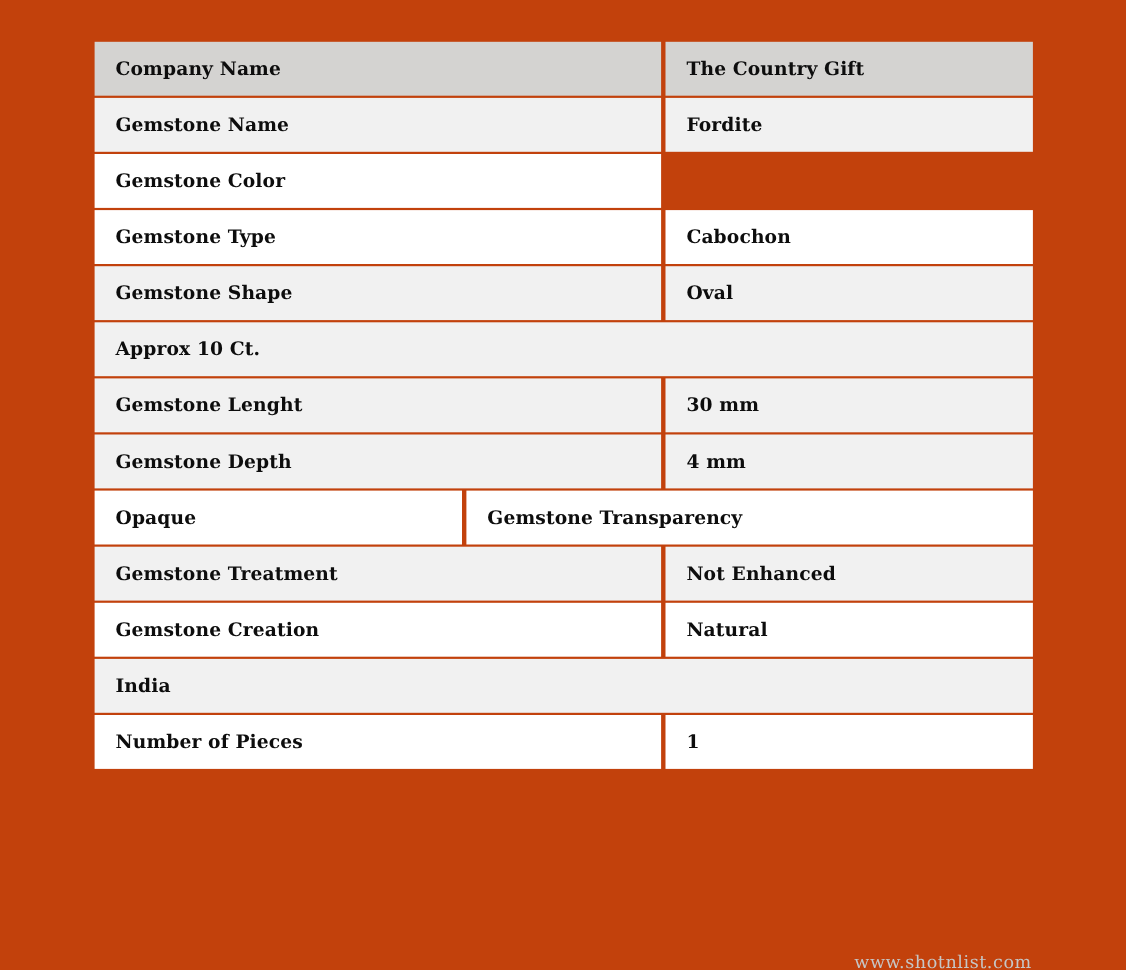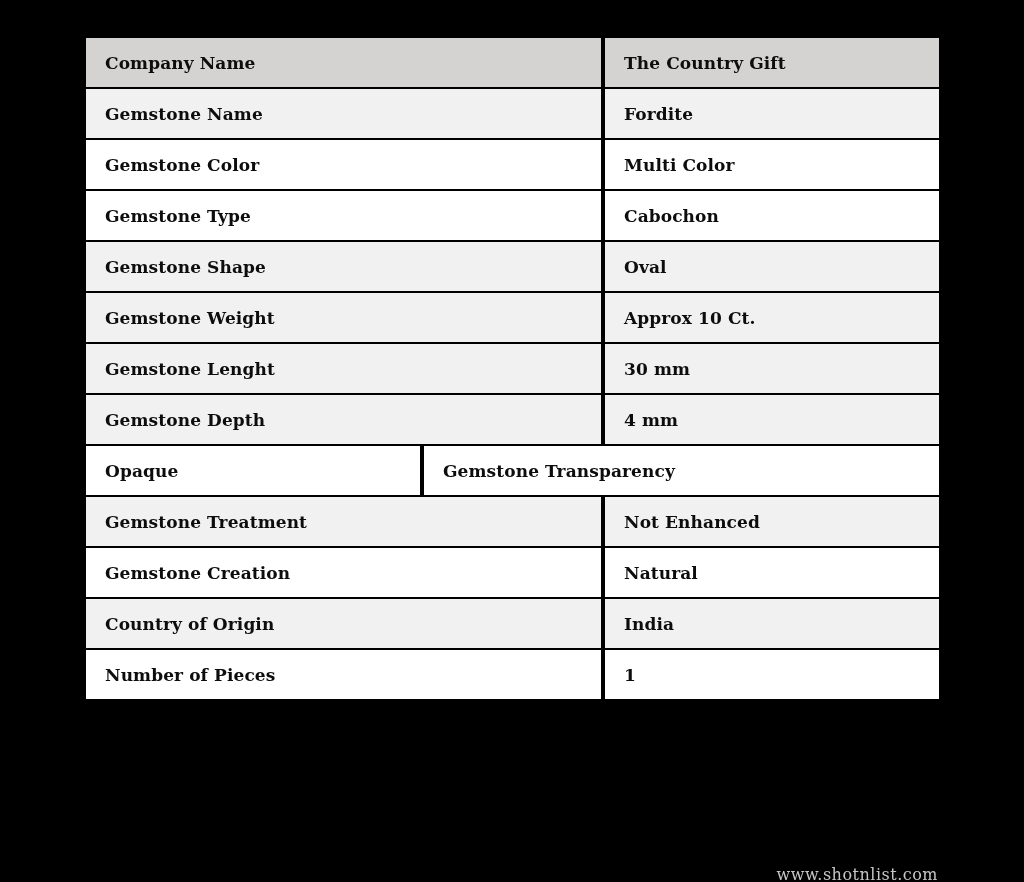--- a/index.html
+++ b/index.html
@@ -5,21 +5,21 @@
   html, body {
     margin: 0;
     padding: 0;
     background: #ffffff;
     font-family: "DejaVu Serif", serif;
   }
   .page {
     position: relative;
     width: 1024px;
     height: 882px;
-    background: #000000;
+    background: #c2410c;
     overflow: hidden;
     text-align: center;
   }
   .spec-table {
     position: absolute;
     left: 86px;
     top: 38px;
     width: 853px;
   }
   .row {
@@ -66,35 +66,33 @@
       <div class="cell cell-value">The Country Gift</div>
     </div>
     <div>
   <div class="row alt">
     <div class="cell cell-label">Gemstone Name</div>
     <div class="cell cell-value">Fordite</div>
   </div>
 
   <div class="row plain">
     <div class="cell cell-label">Gemstone Color</div>
-    <div class="cell cell-value">Multi Color</div>
   </div>
 
   <div class="row plain">
     <div class="cell cell-label">Gemstone Type</div>
     <div class="cell cell-value">Cabochon</div>
   </div>
 
   <div class="row alt">
     <div class="cell cell-label">Gemstone Shape</div>
     <div class="cell cell-value">Oval</div>
   </div>
 
   <div class="row alt">
-    <div class="cell cell-label">Gemstone Weight</div>
     <div class="cell cell-value">Approx 10 Ct.</div>
   </div>
 
 
   <div class="row alt">
     <div class="cell cell-label">Gemstone Lenght</div>
     <div class="cell cell-value">30 mm</div>
   </div>
 
 
@@ -112,21 +110,20 @@
     <div class="cell cell-label">Gemstone Treatment</div>
     <div class="cell cell-value">Not Enhanced</div>
   </div>
 
   <div class="row plain">
     <div class="cell cell-label">Gemstone Creation</div>
     <div class="cell cell-value">Natural</div>
   </div>
 
   <div class="row alt">
-    <div class="cell cell-label">Country of Origin</div>
     <div class="cell cell-value">India</div>
   </div>
 
   <div class="row plain">
     <div class="cell cell-label">Number of Pieces</div>
     <div class="cell cell-value">1</div>
   </div>
 </div>
   </div>
 

